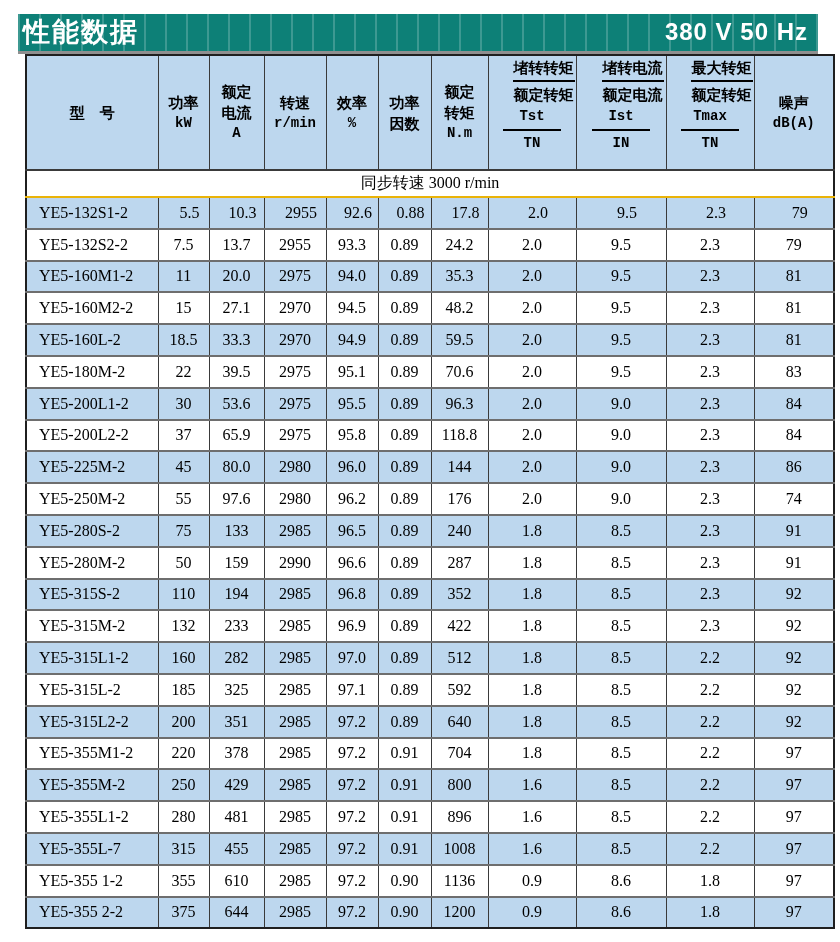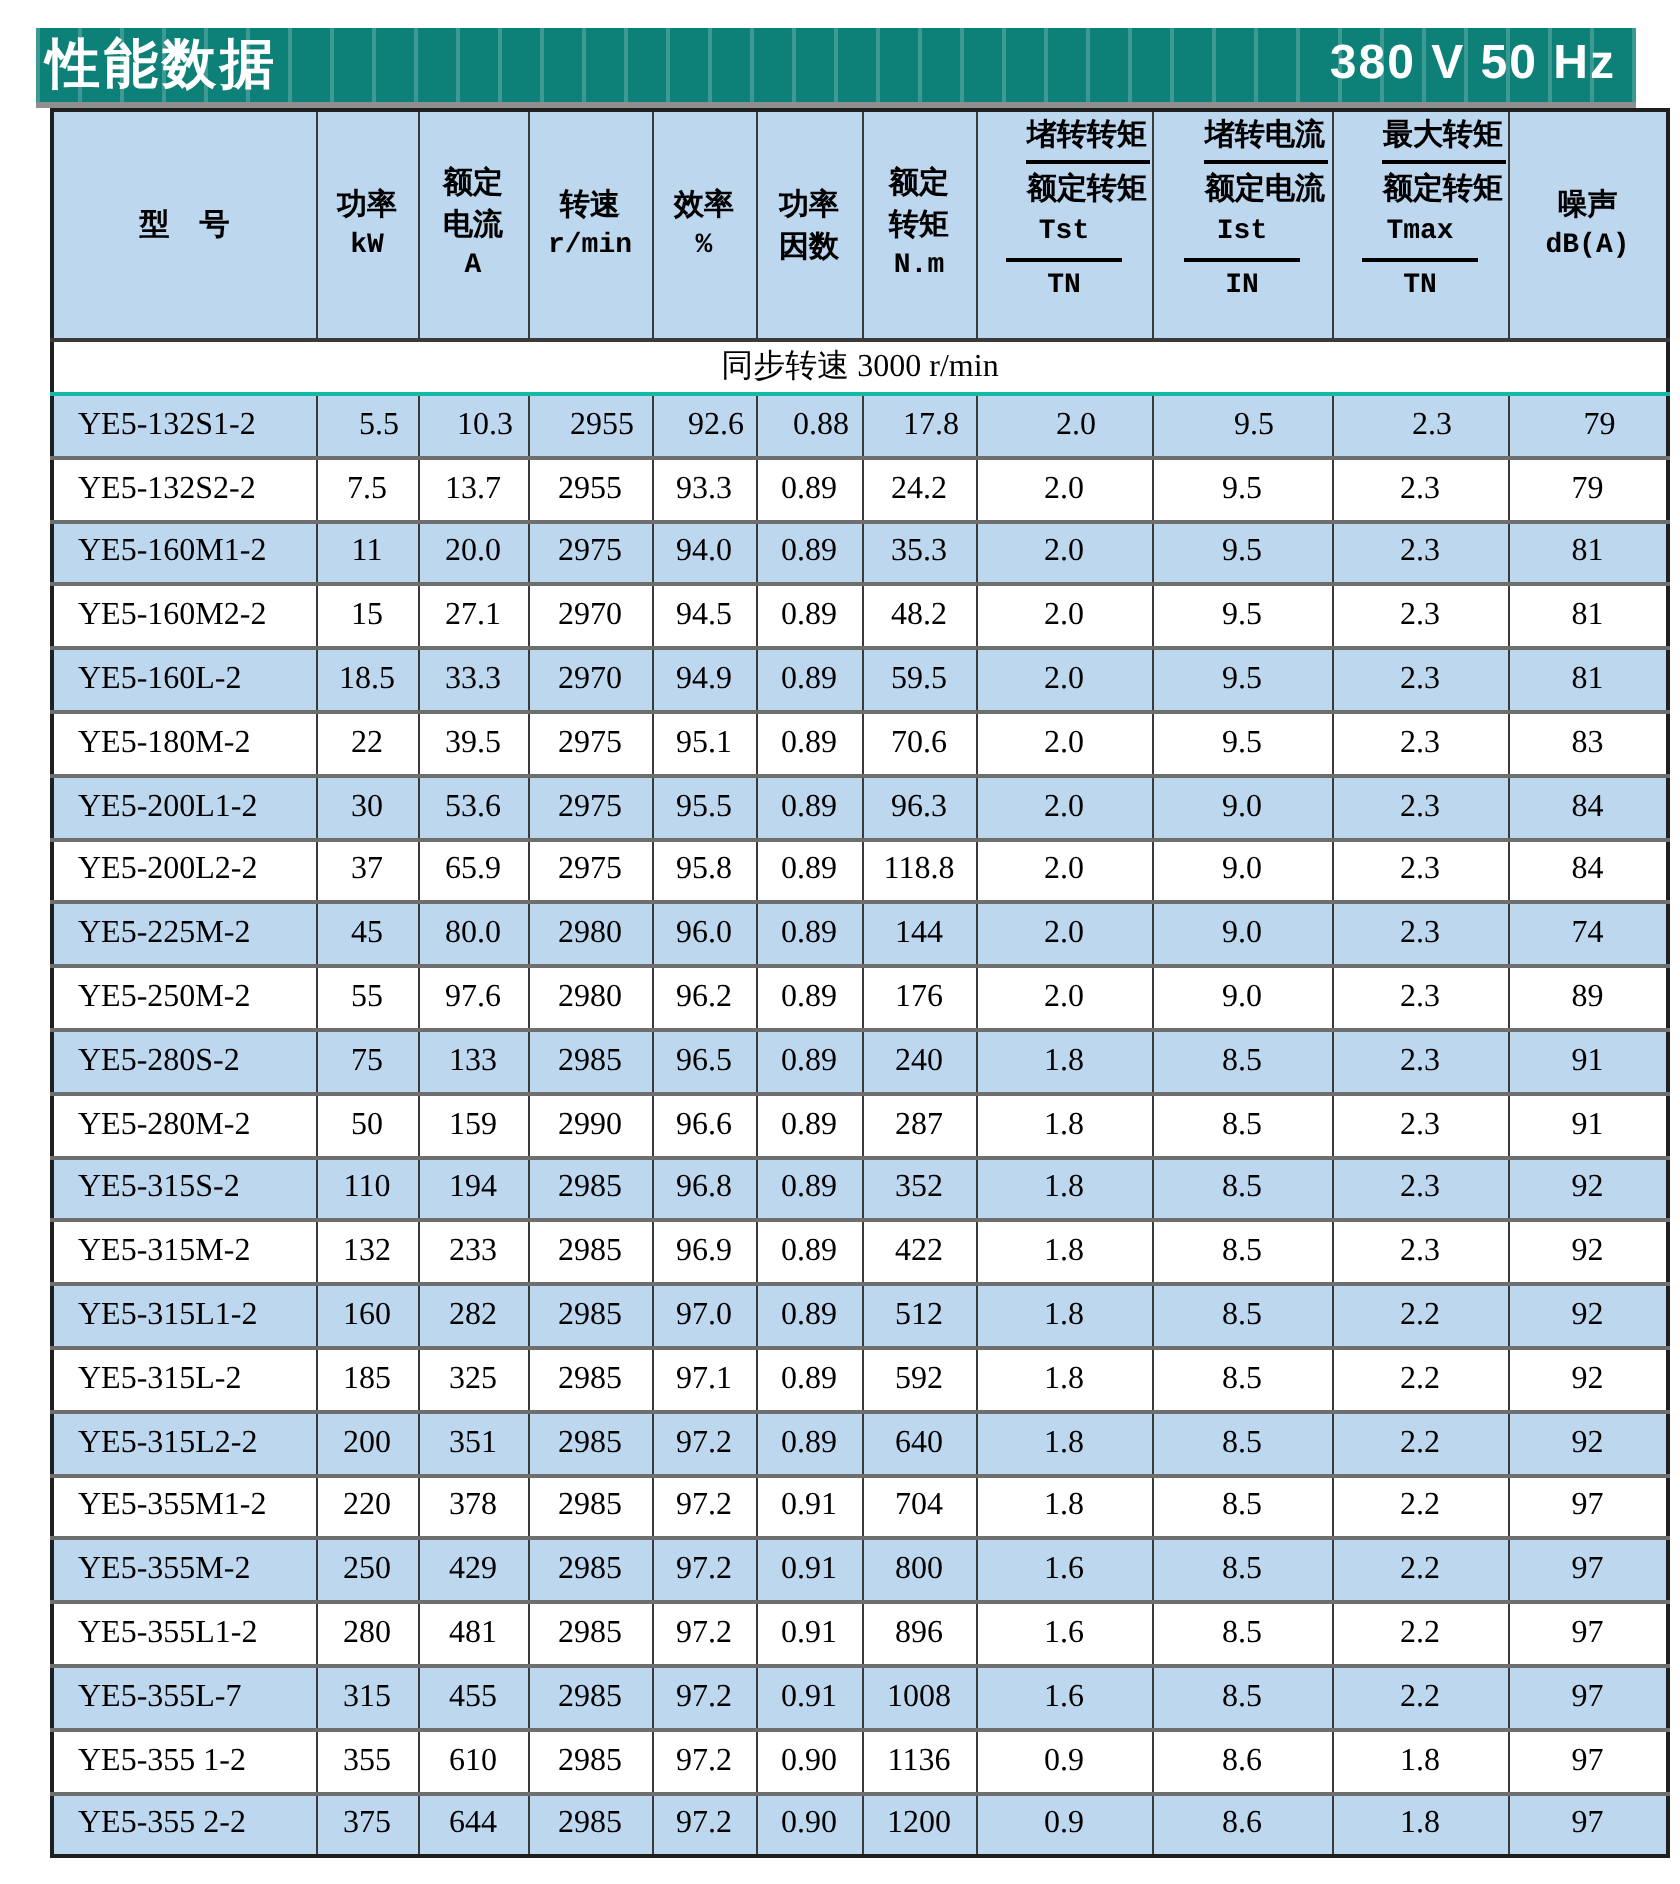--- a/index.html
+++ b/index.html
@@ -52,21 +52,21 @@
     font-family: "Liberation Mono", "DejaVu Sans Mono", monospace;
     font-weight: bold; font-size: 14px;
   }
   .cnfrac { display: inline-block; margin-left: 23px; }
   .fr-top { border-bottom: 2px solid #000; padding: 0 1px 2px; margin-bottom: 2px; }
   .latfrac { width: 58px; margin: 1px auto 15px; }
 
   tr.sync { height: 27px; }
   td.sync-cell {
     background: #ffffff; font-size: 16px;
-    border-bottom: 2px solid #14b8a6;
+    border-bottom: 2px solid #eab308;
   }
   .serif { font-family: "Liberation Serif", "DejaVu Serif", serif; }
 
   tbody.data tr { height: 31.8px; }
   tbody.data td {
     font-family: "Liberation Serif", "DejaVu Serif", serif;
     font-size: 16px;
     border-top: 2px solid #6e6e6e;
   }
   tbody.data tr:first-child td { border-top: none; padding-left: 12px; }
@@ -282,34 +282,34 @@
           <td class="model">YE5-225M-2</td>
           <td>45</td>
           <td>80.0</td>
           <td>2980</td>
           <td>96.0</td>
           <td>0.89</td>
           <td>144</td>
           <td>2.0</td>
           <td>9.0</td>
           <td>2.3</td>
-          <td>74</td>
+          <td>86</td>
         </tr>
         <tr class="row-white">
           <td class="model">YE5-250M-2</td>
           <td>55</td>
           <td>97.6</td>
           <td>2980</td>
           <td>96.2</td>
           <td>0.89</td>
           <td>176</td>
           <td>2.0</td>
           <td>9.0</td>
           <td>2.3</td>
-          <td>89</td>
+          <td>74</td>
         </tr>
         <tr class="row-blue">
           <td class="model">YE5-280S-2</td>
           <td>75</td>
           <td>133</td>
           <td>2985</td>
           <td>96.5</td>
           <td>0.89</td>
           <td>240</td>
           <td>1.8</td>

